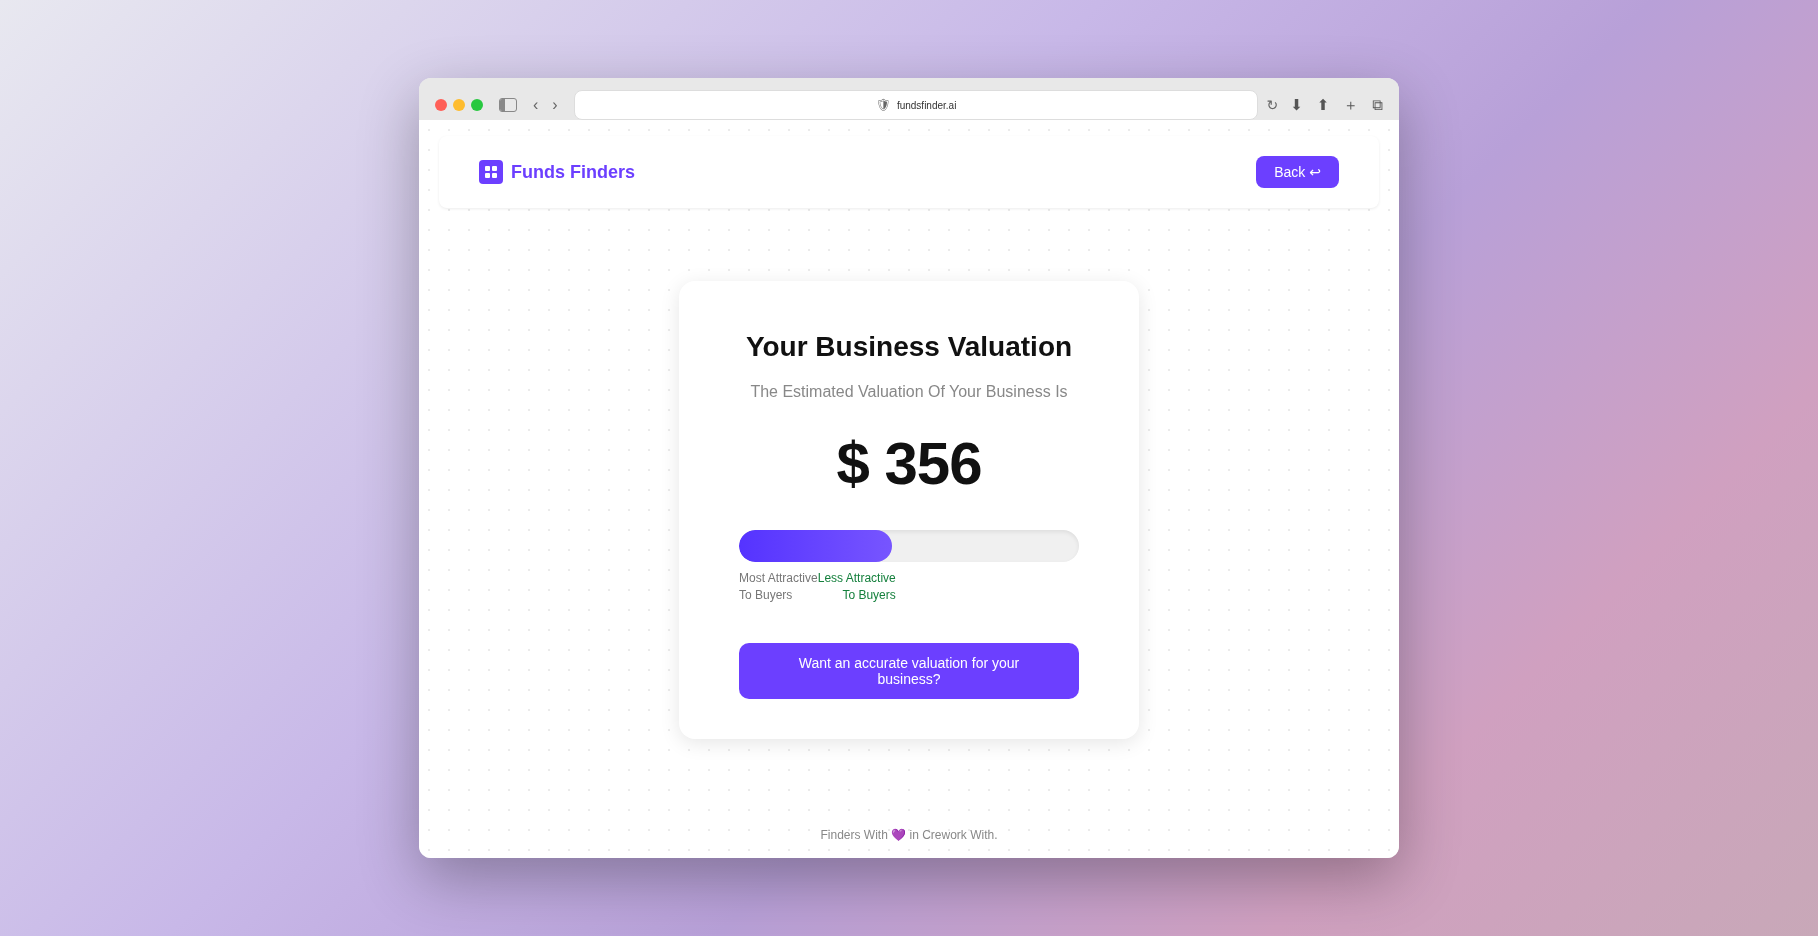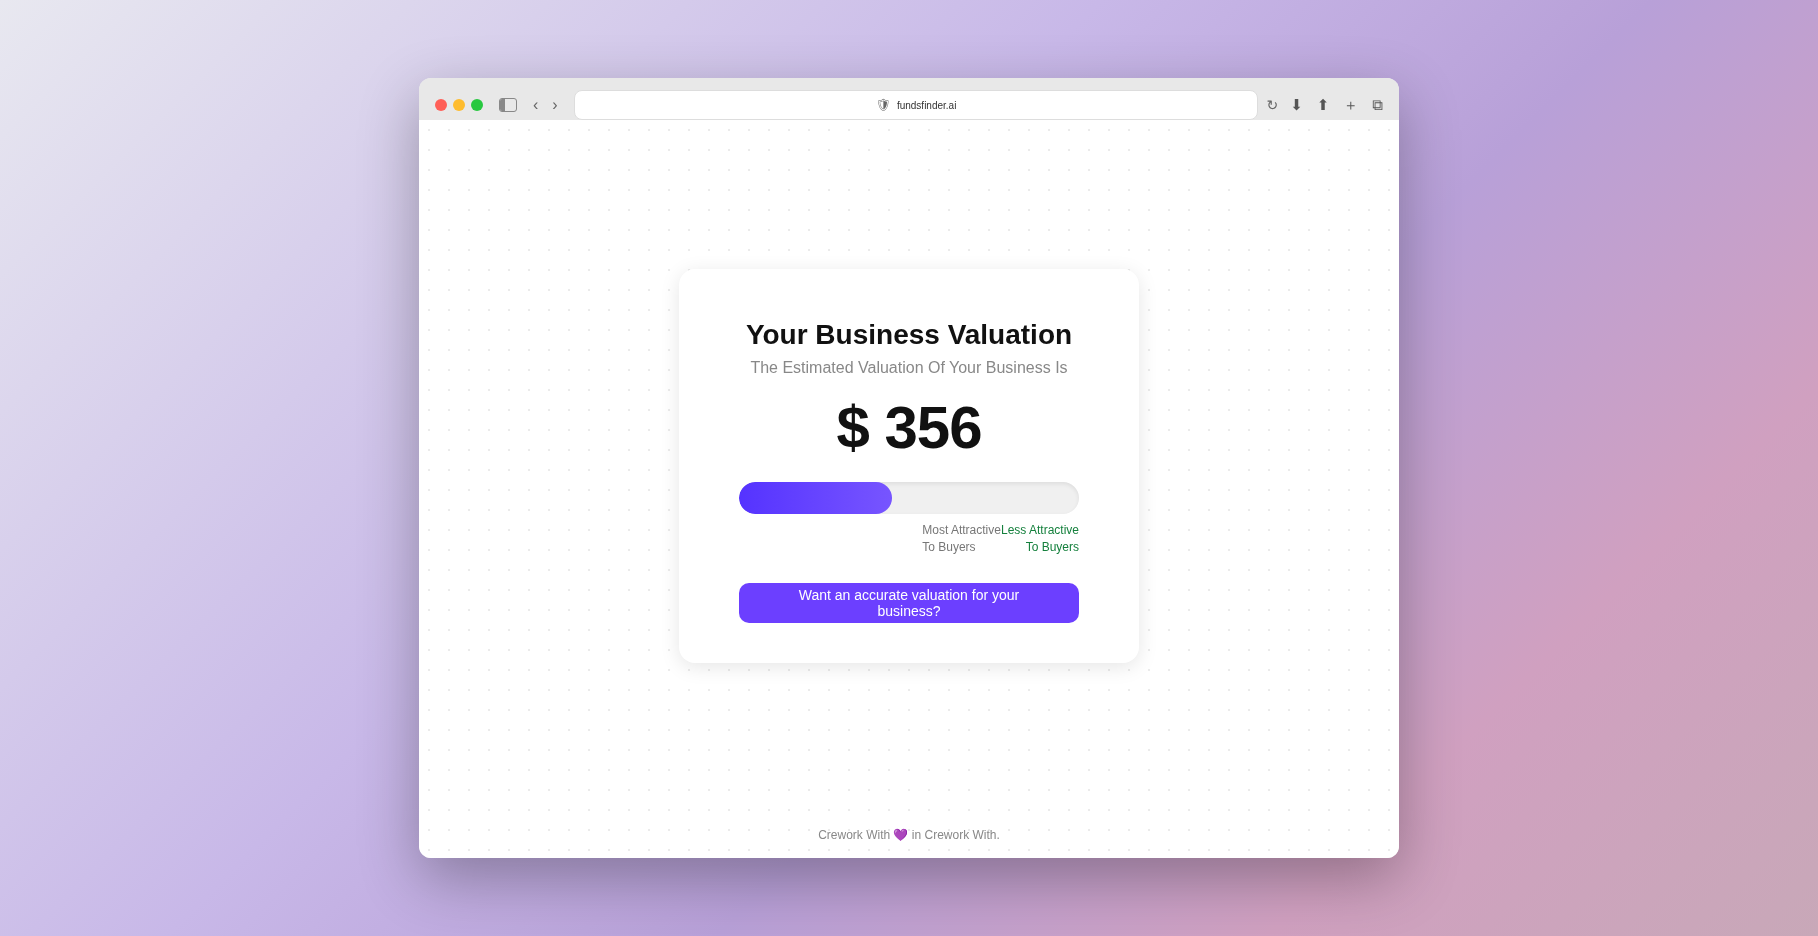--- a/index.html
+++ b/index.html
@@ -212,21 +212,21 @@
 
     .valuation-card {
       background: white;
       border-radius: 16px;
       padding: 50px 60px 40px;
       width: 460px;
       box-shadow: 0 4px 20px rgba(0,0,0,0.1);
       display: flex;
       flex-direction: column;
       align-items: center;
-      gap: 16px;
+      gap: 28px;
     }
 
     .card-title {
       font-size: 28px;
       font-weight: 800;
       color: #111;
       text-align: center;
     }
 
     .card-subtitle {
@@ -261,21 +261,21 @@
 
     .progress-bar-fill {
       height: 100%;
       width: 45%;
       background: linear-gradient(90deg, #5533ff, #7755ff);
       border-radius: 100px;
     }
 
     .progress-labels {
       display: flex;
-      justify-content: flex-end;
+      justify-content: flex-start;
       margin-top: 8px;
     }
 
     .progress-label-left {
       font-size: 12px;
       color: #777;
       text-align: left;
       line-height: 1.4;
     }
 
@@ -284,21 +284,21 @@
       color: #15803d;
       text-align: right;
       line-height: 1.4;
     }
 
     .cta-button {
       background: #6c3fff;
       color: white;
       border: none;
       border-radius: 10px;
-      padding: 4px 32px;
+      padding: 12px 32px;
       font-size: 14px;
       font-weight: 500;
       cursor: pointer;
       width: 100%;
       text-align: center;
       margin-top: 8px;
     }
 
     
     .page-footer {
@@ -344,20 +344,34 @@
         <span class="browser-action-icon">⬇</span>
         <span class="browser-action-icon">⬆</span>
         <span class="browser-action-icon">＋</span>
         <span class="browser-action-icon">⧉</span>
       </div>
     </div>
   </div>
 
   <div class="page-content">
 
+    <div class="app-header">
+      <div class="logo-area">
+        <div class="logo-icon">
+          <svg width="14" height="14" viewBox="0 0 14 14" fill="none">
+            <rect x="1" y="1" width="5" height="5" rx="1" fill="white"></rect>
+            <rect x="8" y="1" width="5" height="5" rx="1" fill="white"></rect>
+            <rect x="1" y="8" width="5" height="5" rx="1" fill="white"></rect>
+            <rect x="8" y="8" width="5" height="5" rx="1" fill="white"></rect>
+          </svg>
+        </div>
+        <span class="logo-text">Funds Finders</span>
+      </div>
+      <button class="back-button">Back ↩</button>
+    </div>
 
     <div class="main-area">
       <div class="valuation-card">
 
         <h1 class="card-title">Your Business Valuation</h1>
         <p class="card-subtitle">The Estimated Valuation Of Your Business Is</p>
 
         <div class="valuation-amount">$ 356</div>
 
         <div class="progress-container">
@@ -376,18 +390,18 @@
           </div>
         </div>
 
         <button class="cta-button">Want an accurate valuation for your business?</button>
 
       </div>
     </div>
 
     <div class="page-footer">
       <span>
-        <span>Crework With </span><span class="footer-heart">💜</span><span> in Crework With.</span>
+        <span>Finders With </span><span class="footer-heart">💜</span><span> in Crework With.</span>
       </span>
     </div>
 
   </div>
 </div>
 
 </body></html>

